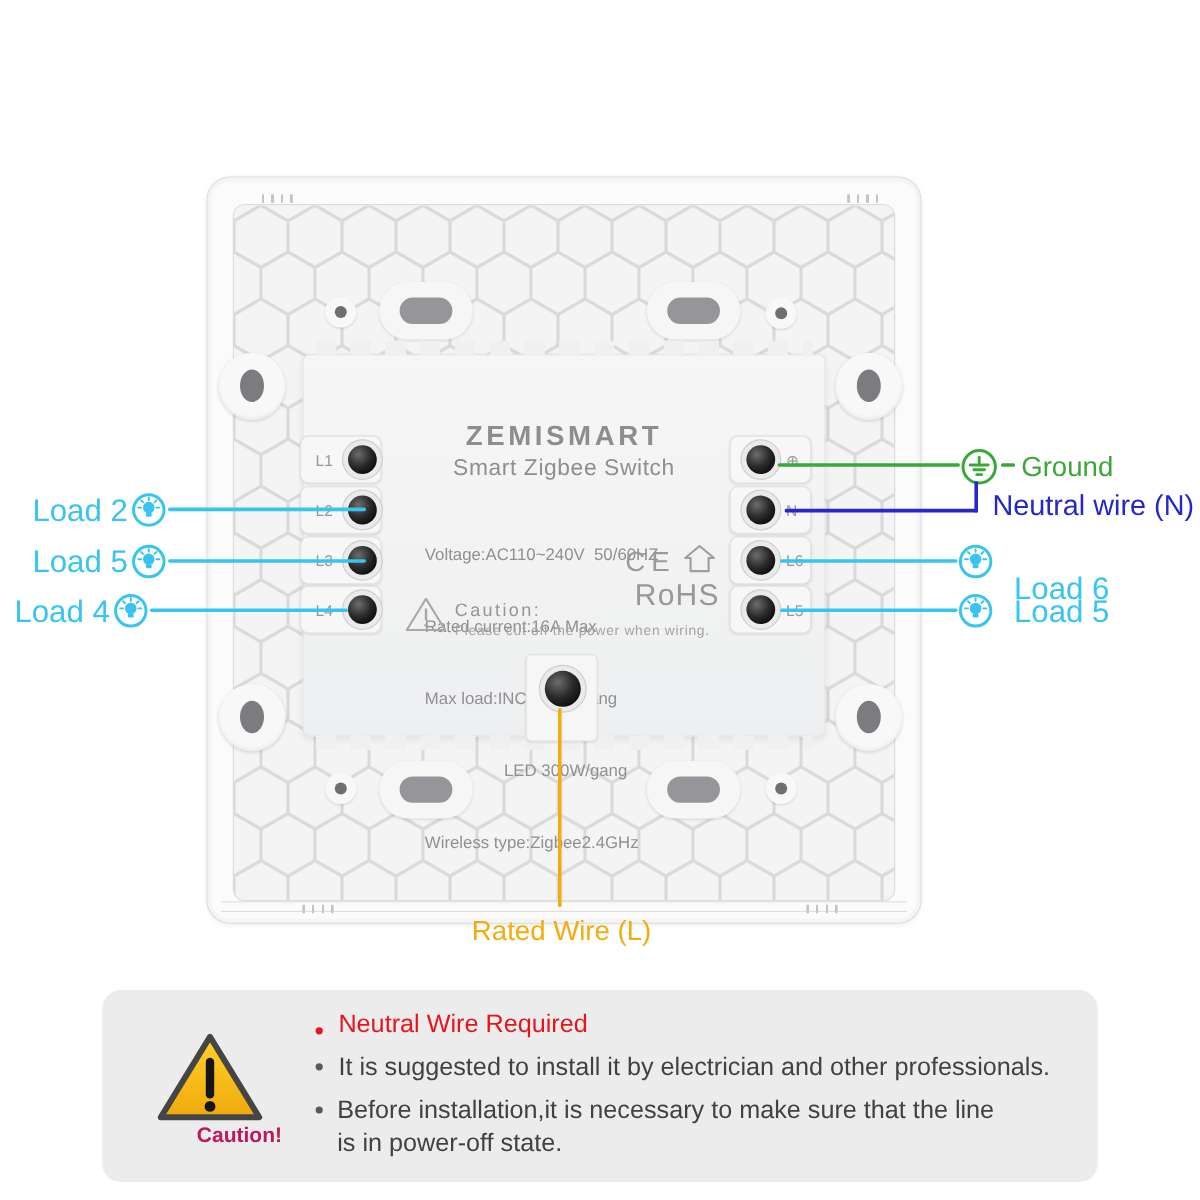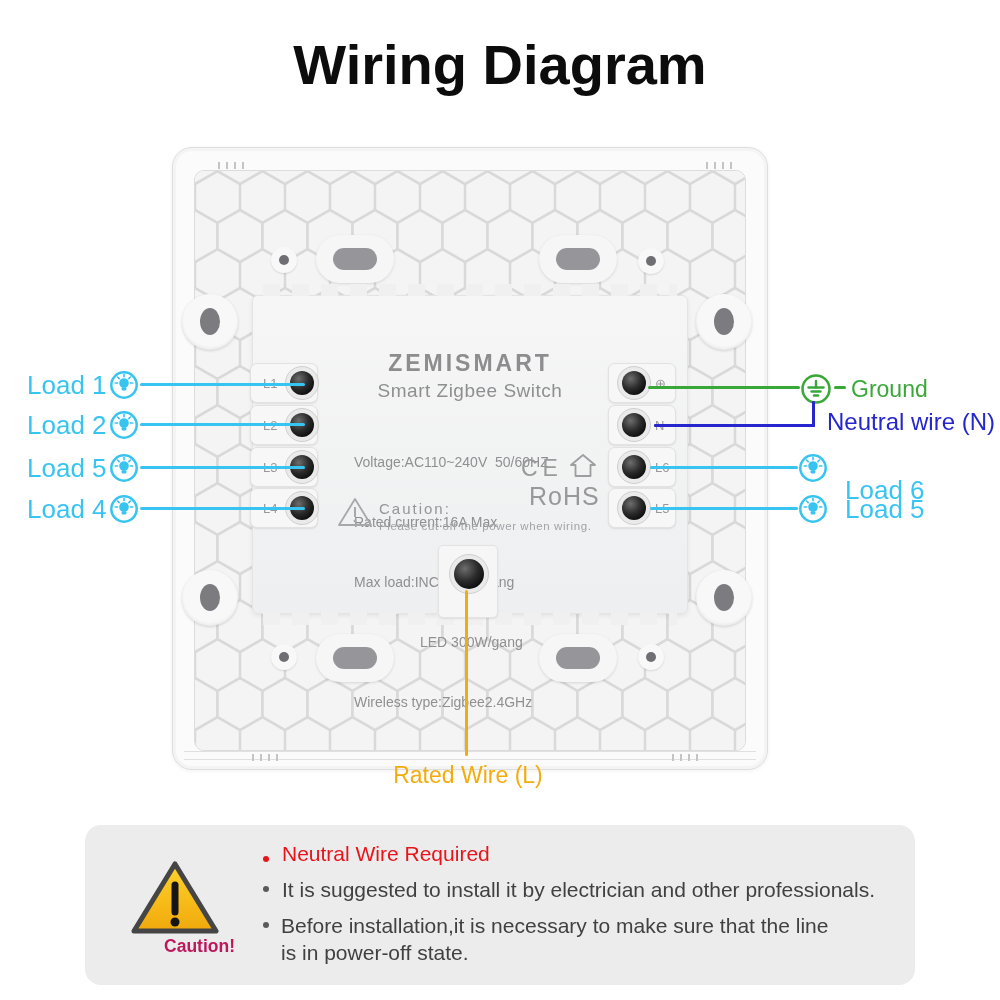--- a/index.html
+++ b/index.html
@@ -86,21 +86,20 @@
   .bullet .dot { flex:0 0 auto; width:6px; height:6px; border-radius:50%; background:#5a5a5a; margin-top:10px; }
   .bullet.red { color:#e8141c;align-items:center; }
   .bullet.red .dot { background:#e8141c; }
   .btext { white-space:pre-line; }
 </style>
 </head>
 <body>
 
 <div id="stage">
 
-  <div class="title">Wiring Diagram</div>
 
   <div class="device">
     <div class="frame"></div>
 
     <div class="plate">
       <svg width="552" height="581">
         <defs>
           <path id="hx" d="M22.5 0L45 13L45 39L22.5 52L0 39L0 13Z"></path>
           <pattern id="hexp" width="45" height="78" patternUnits="userSpaceOnUse">
             <g fill="#f4f4f4" stroke="#d9d9d9" stroke-width="2.5">
@@ -198,36 +197,20 @@
     <div class="tab" style="left:436px; top:341px;">
       <div class="screw sm" style="left:8px; top:2px;"></div>
       <span class="tlabel" style="left:46px;">L5</span>
     </div>
 
     <div class="live-tab">
       <div class="screw lg" style="left:10px; top:8px;"></div>
     </div>
   </div>
 
-  <div class="ann" style="left:27px; top:370px; width:290px; height:30px;">
-    <span class="load-label" style="position:absolute; left:0; top:0; line-height:30px;">Load 1</span>
-    <svg style="position:absolute; left:82px; top:0;" width="30" height="30" viewBox="0 0 30 30">
-      <circle cx="15" cy="15" r="12.7" fill="#fff" stroke="#38c4f1" stroke-width="2.5"></circle>
-      <circle cx="15" cy="13" r="4.8" fill="#38c4f1"></circle>
-      <rect x="12.6" y="17.2" width="4.8" height="3.4" rx="1" fill="#38c4f1"></rect>
-      <g stroke="#38c4f1" stroke-width="1.6" stroke-linecap="round">
-        <line x1="15" y1="4.6" x2="15" y2="6.8"></line>
-          <line x1="8.6" y1="7" x2="10.2" y2="8.6"></line>
-        <line x1="21.4" y1="7" x2="19.8" y2="8.6"></line>
-          <line x1="6.2" y1="13" x2="8.6" y2="13"></line>
-        <line x1="23.8" y1="13" x2="21.4" y2="13"></line>
-      </g>
-    </svg>
-    <div class="wire cyan-line" style="left:113px; top:13px; width:165px;"></div>
-  </div>
   <div class="ann" style="left:27px; top:410px; width:290px; height:30px;">
     <span class="load-label" style="position:absolute; left:0; top:0; line-height:30px;">Load 2</span>
     <svg style="position:absolute; left:82px; top:0;" width="30" height="30" viewBox="0 0 30 30">
       <circle cx="15" cy="15" r="12.7" fill="#fff" stroke="#38c4f1" stroke-width="2.5"></circle>
       <circle cx="15" cy="13" r="4.8" fill="#38c4f1"></circle>
       <rect x="12.6" y="17.2" width="4.8" height="3.4" rx="1" fill="#38c4f1"></rect>
       <g stroke="#38c4f1" stroke-width="1.6" stroke-linecap="round">
         <line x1="15" y1="4.6" x2="15" y2="6.8"></line>
           <line x1="8.6" y1="7" x2="10.2" y2="8.6"></line>
         <line x1="21.4" y1="7" x2="19.8" y2="8.6"></line>
@@ -246,21 +229,21 @@
       <g stroke="#38c4f1" stroke-width="1.6" stroke-linecap="round">
         <line x1="15" y1="4.6" x2="15" y2="6.8"></line>
           <line x1="8.6" y1="7" x2="10.2" y2="8.6"></line>
         <line x1="21.4" y1="7" x2="19.8" y2="8.6"></line>
           <line x1="6.2" y1="13" x2="8.6" y2="13"></line>
         <line x1="23.8" y1="13" x2="21.4" y2="13"></line>
       </g>
     </svg>
     <div class="wire cyan-line" style="left:113px; top:13px; width:165px;"></div>
   </div>
-  <div class="ann" style="left:27px; top:494px; width:290px; height:30px;">
+  <div class="ann" style="left:12px; top:494px; width:290px; height:30px;">
     <span class="load-label" style="position:absolute; left:0; top:0; line-height:30px;">Load 4</span>
     <svg style="position:absolute; left:82px; top:0;" width="30" height="30" viewBox="0 0 30 30">
       <circle cx="15" cy="15" r="12.7" fill="#fff" stroke="#38c4f1" stroke-width="2.5"></circle>
       <circle cx="15" cy="13" r="4.8" fill="#38c4f1"></circle>
       <rect x="12.6" y="17.2" width="4.8" height="3.4" rx="1" fill="#38c4f1"></rect>
       <g stroke="#38c4f1" stroke-width="1.6" stroke-linecap="round">
         <line x1="15" y1="4.6" x2="15" y2="6.8"></line>
           <line x1="8.6" y1="7" x2="10.2" y2="8.6"></line>
         <line x1="21.4" y1="7" x2="19.8" y2="8.6"></line>
           <line x1="6.2" y1="13" x2="8.6" y2="13"></line>

